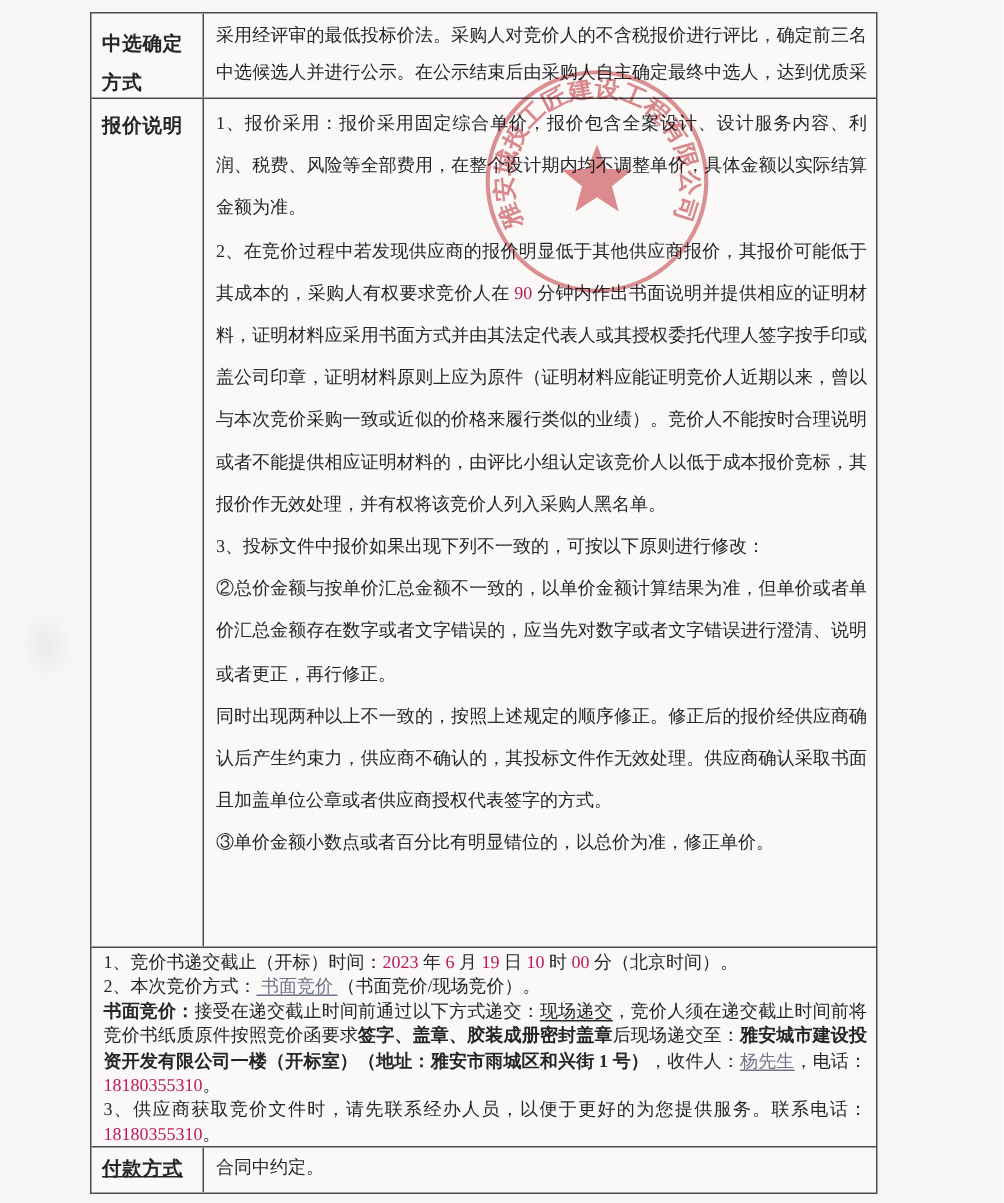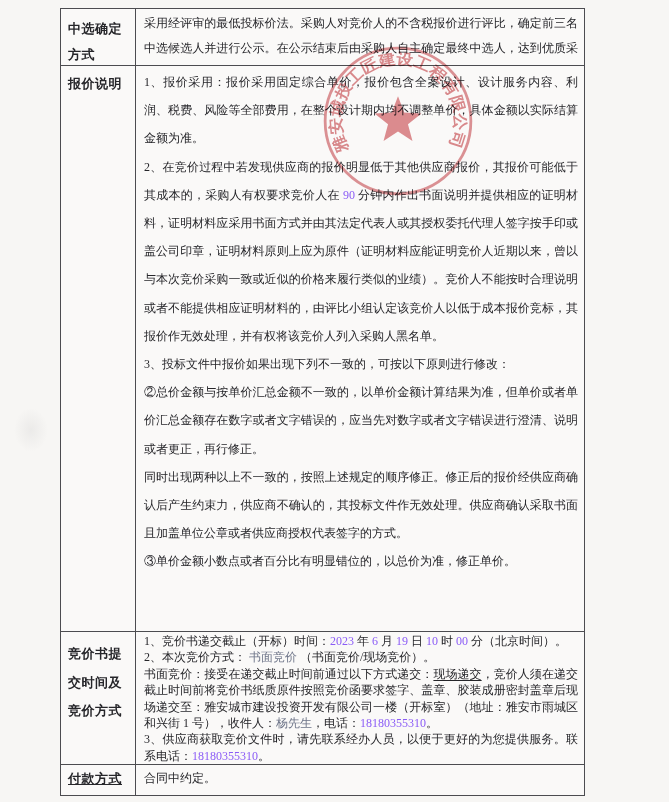--- a/index.html
+++ b/index.html
@@ -47,24 +47,24 @@
   .r2 .cell-label{padding-top:9px;}
   .r3 .cell-label{line-height:28.5px;padding-top:8px;}
   .r4 .cell-label{padding-top:5px;text-decoration:underline;}
   .r1 .cell-content p{line-height:25px;}
   .r2 .cell-content p{line-height:28.2px;}
   .r3 .cell-content{padding-top:1px;}
   .r3 .cell-content p{line-height:16.4px;}
   .r4 .cell-content{padding-top:4px;}
   .r4 .cell-content p{line-height:19px;}
   
-  .seg-b{font-weight:normal;}
+  .seg-b{font-weight:bold;}
   .seg-u{text-decoration:underline;text-underline-offset:2px;}
-  .seg-ub{text-underline-offset:2px;color:#6d7488;margin-top:37px;}
-  .seg-n{color:#8b5cf6;}
+  .seg-ub{text-decoration:underline;text-underline-offset:2px;color:#6d7488;margin-top:37px;}
+  .seg-n{color:#be185d;}
   
   .seal{
     position:absolute;left:323px;top:45px;width:150px;height:152px;
     mix-blend-mode:multiply;
     opacity:.82;
     filter:blur(.3px);
     pointer-events:none;
   }
 </style>
 </head>
@@ -89,21 +89,20 @@
         <p><span>1、报价采用：报价采用固定综合单价，报价包含全案设计、设计服务内容、利润、税费、风险等全部费用，在整个设计期内均不调整单价，具体金额以实际结算金额为准。</span></p>
         <p><span>2、在竞价过程中若发现供应商的报价明显低于其他供应商报价，其报价可能低于其成本的，采购人有权要求竞价人在 </span><span class="seg-n">90</span><span> 分钟内作出书面说明并提供相应的证明材料，证明材料应采用书面方式并由其法定代表人或其授权委托代理人签字按手印或盖公司印章，证明材料原则上应为原件（证明材料应能证明竞价人近期以来，曾以与本次竞价采购一致或近似的价格来履行类似的业绩）。竞价人不能按时合理说明或者不能提供相应证明材料的，由评比小组认定该竞价人以低于成本报价竞标，其报价作无效处理，并有权将该竞价人列入采购人黑名单。</span></p>
         <p><span>3、投标文件中报价如果出现下列不一致的，可按以下原则进行修改：</span></p>
         <p><span>②总价金额与按单价汇总金额不一致的，以单价金额计算结果为准，但单价或者单价汇总金额存在数字或者文字错误的，应当先对数字或者文字错误进行澄清、说明或者更正，再行修正。</span></p>
         <p><span>同时出现两种以上不一致的，按照上述规定的顺序修正。修正后的报价经供应商确认后产生约束力，供应商不确认的，其投标文件作无效处理。供应商确认采取书面且加盖单位公章或者供应商授权代表签字的方式。</span></p>
         <p><span>③单价金额小数点或者百分比有明显错位的，以总价为准，修正单价。</span></p>
       </div>
     </div>
 
     <div class="row r3">
-      <div class="cell-label">竞价书提交时间及竞价方式</div>
       <div class="cell-content">
         <p><span>1、竞价书递交截止（开标）时间：</span><span class="seg-n">2023</span><span> 年 </span><span class="seg-n">6</span><span> 月 </span><span class="seg-n">19</span><span> 日 </span><span class="seg-n">10</span><span> 时 </span><span class="seg-n">00</span><span> 分（北京时间）。</span></p>
         <p><span>2、本次竞价方式：</span><span class="seg-ub"> 书面竞价 </span><span>（书面竞价/现场竞价）。</span></p>
         <p><span class="seg-b">书面竞价：</span><span>接受在递交截止时间前通过以下方式递交：</span><span class="seg-u">现场递交</span><span>，竞价人须在递交截止时间前将竞价书纸质原件按照竞价函要求</span><span class="seg-b">签字、盖章、胶装成册密封盖章</span><span>后现场递交至：</span><span class="seg-b">雅安城市建设投资开发有限公司一楼（开标室）（地址：雅安市雨城区和兴街 1 号）</span><span>，收件人：</span><span class="seg-ub">杨先生</span><span>，电话：</span><span class="seg-n">18180355310</span><span>。</span></p>
         <p><span>3、供应商获取竞价文件时，请先联系经办人员，以便于更好的为您提供服务。联系电话：</span><span class="seg-n">18180355310</span><span>。</span></p>
       </div>
     </div>
 
     <div class="row r4">
       <div class="cell-label">付款方式</div>

